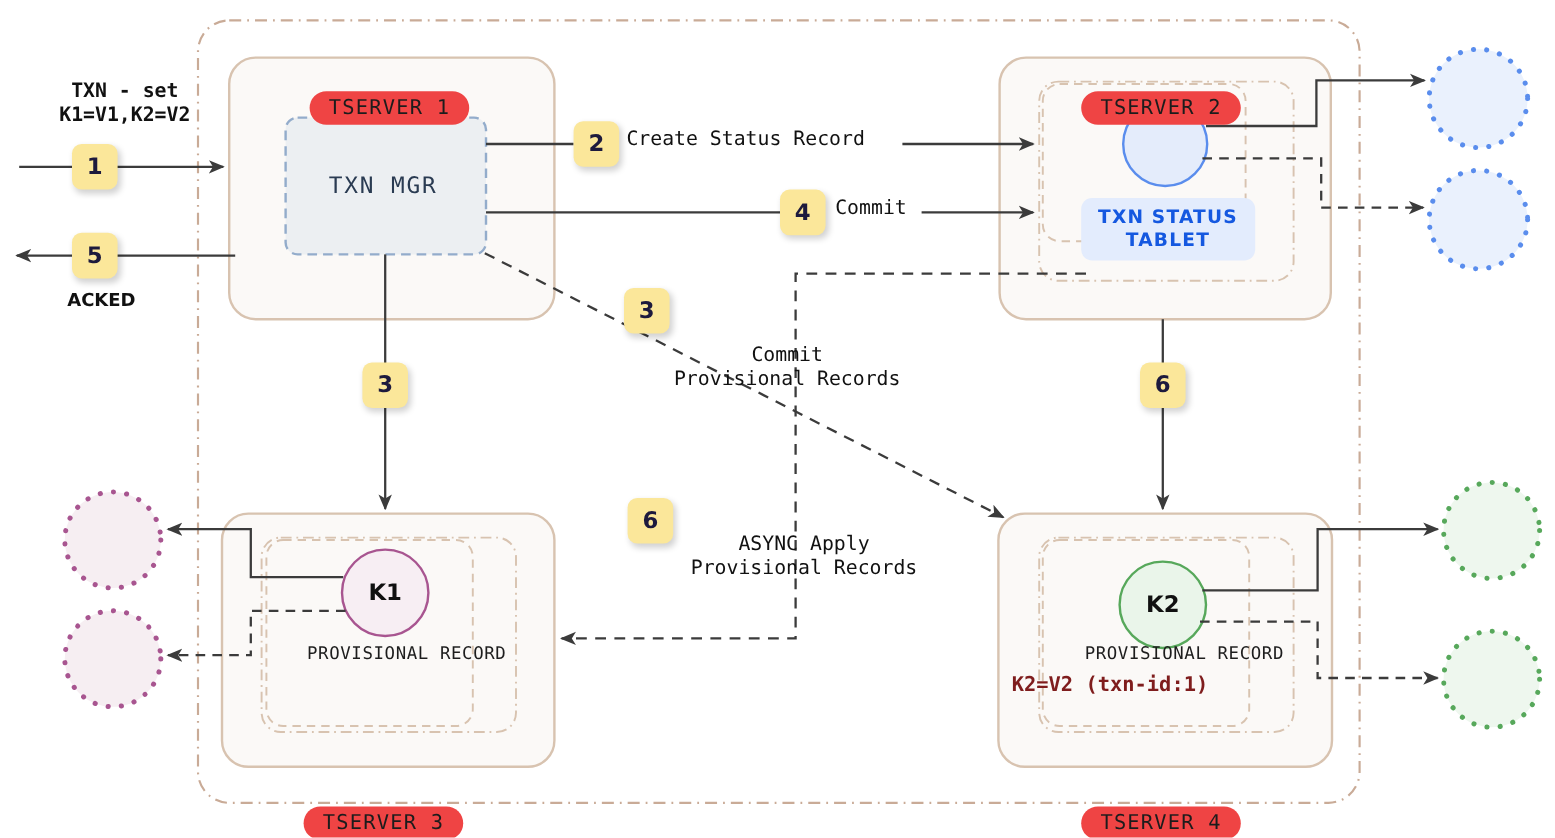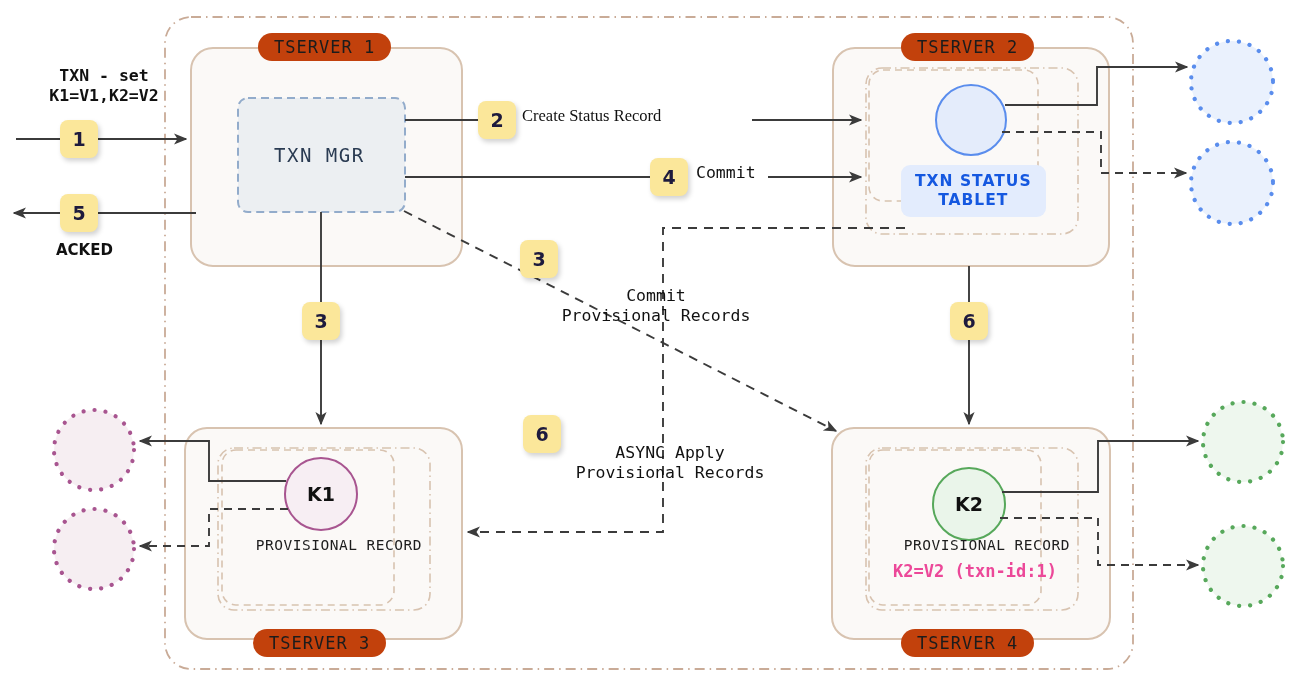--- a/index.html
+++ b/index.html
@@ -10,23 +10,23 @@
 
   .mono{font-family:"DejaVu Sans Mono","Liberation Mono",monospace;}
   .sans{font-family:"DejaVu Sans","Liberation Sans",sans-serif;}
 
   
   .badge{position:absolute;width:38px;height:38px;border-radius:8px;
          background:#fbe79a;box-shadow:2px 3px 5px rgba(0,0,0,.18);
          display:flex;align-items:center;justify-content:center;
          color:#1d1a3d;font-size:19px;font-weight:bold;
          font-family:"DejaVu Sans","Liberation Sans",sans-serif;}
-  .chip{position:absolute;background:#c2410c;border-radius:14px;
+  .chip{position:absolute;background:#ef4444;border-radius:14px;
         padding:4px 16px;color:#1c1c1c;font-size:17px;letter-spacing:1px;
-        white-space:nowrap;}
+        white-space:nowrap;margin-top:43px;}
   .lbl{position:absolute;color:#111111;font-size:16.5px;white-space:nowrap;
        line-height:20px;text-align:center;}
   .lbl.b{font-weight:bold;}
   .txnmgr-t{position:absolute;color:#2a3b52;font-size:19px;letter-spacing:1.5px;
             white-space:nowrap;}
   .tablet-chip{position:absolute;background:#e3ecfd;border-radius:9px;
                padding:7px 14px;color:#1558e0;font-weight:bold;font-size:15.5px;
                letter-spacing:1px;text-align:center;line-height:19px;
                font-family:"DejaVu Sans","Liberation Sans",sans-serif;}
   .keylbl{position:absolute;font-size:19px;font-weight:bold;color:#101010;
@@ -136,21 +136,21 @@
 <div class="txnmgr-t mono" style="left:274px;top:144px;">TXN MGR</div>
 
 <div class="tablet-chip" style="left:901px;top:165px;">
   <span>TXN STATUS</span><br>
   <span>TABLET</span>
 </div>
 
 <div class="badge" style="left:478px;top:101px;">
   <span>2</span>
 </div>
-<div class="lbl mono" style="left:522px;top:106px;font-family:Liberation Serif, serif;">Create Status Record</div>
+<div class="lbl mono" style="left:522px;top:106px;">Create Status Record</div>
 
 <div class="badge" style="left:650px;top:158px;">
   <span>4</span>
 </div>
 <div class="lbl mono" style="left:696px;top:163px;">Commit</div>
 
 <div class="badge" style="left:302px;top:302px;">
   <span>3</span>
 </div>
 
@@ -173,15 +173,15 @@
   <span>ASYNC Apply</span><br>
   <span>Provisional Records</span>
 </div>
 
 <div class="keylbl" style="left:307px;top:483px;">K1</div>
 <div class="keylbl" style="left:955px;top:493px;">K2</div>
 
 <div class="prov-h mono" style="left:232px;top:537px;width:190px;">PROVISIONAL RECORD</div>
 
 <div class="prov-h mono" style="left:880px;top:537px;width:190px;">PROVISIONAL RECORD</div>
-<div class="prov-v mono" style="left:880px;top:561px;width:190px;color:#ec4899;">K2=V2 (txn-id:1)</div>
+<div class="prov-v mono" style="left:830px;top:561px;width:190px;color:#7f1d1d;">K2=V2 (txn-id:1)</div>
 
 </div>
 
 </body></html>

